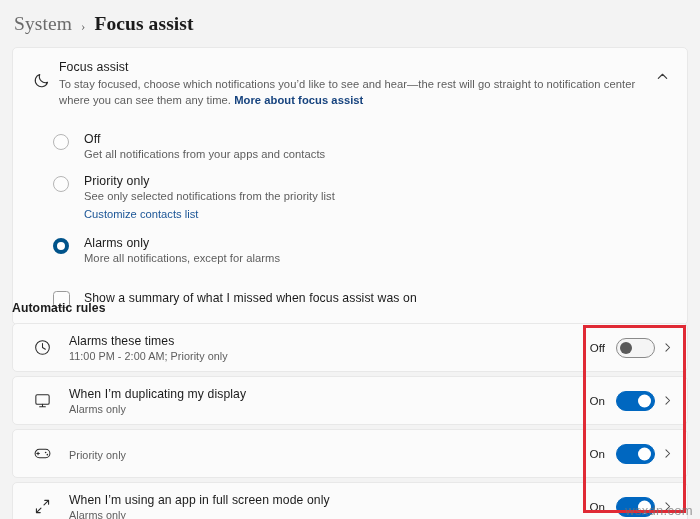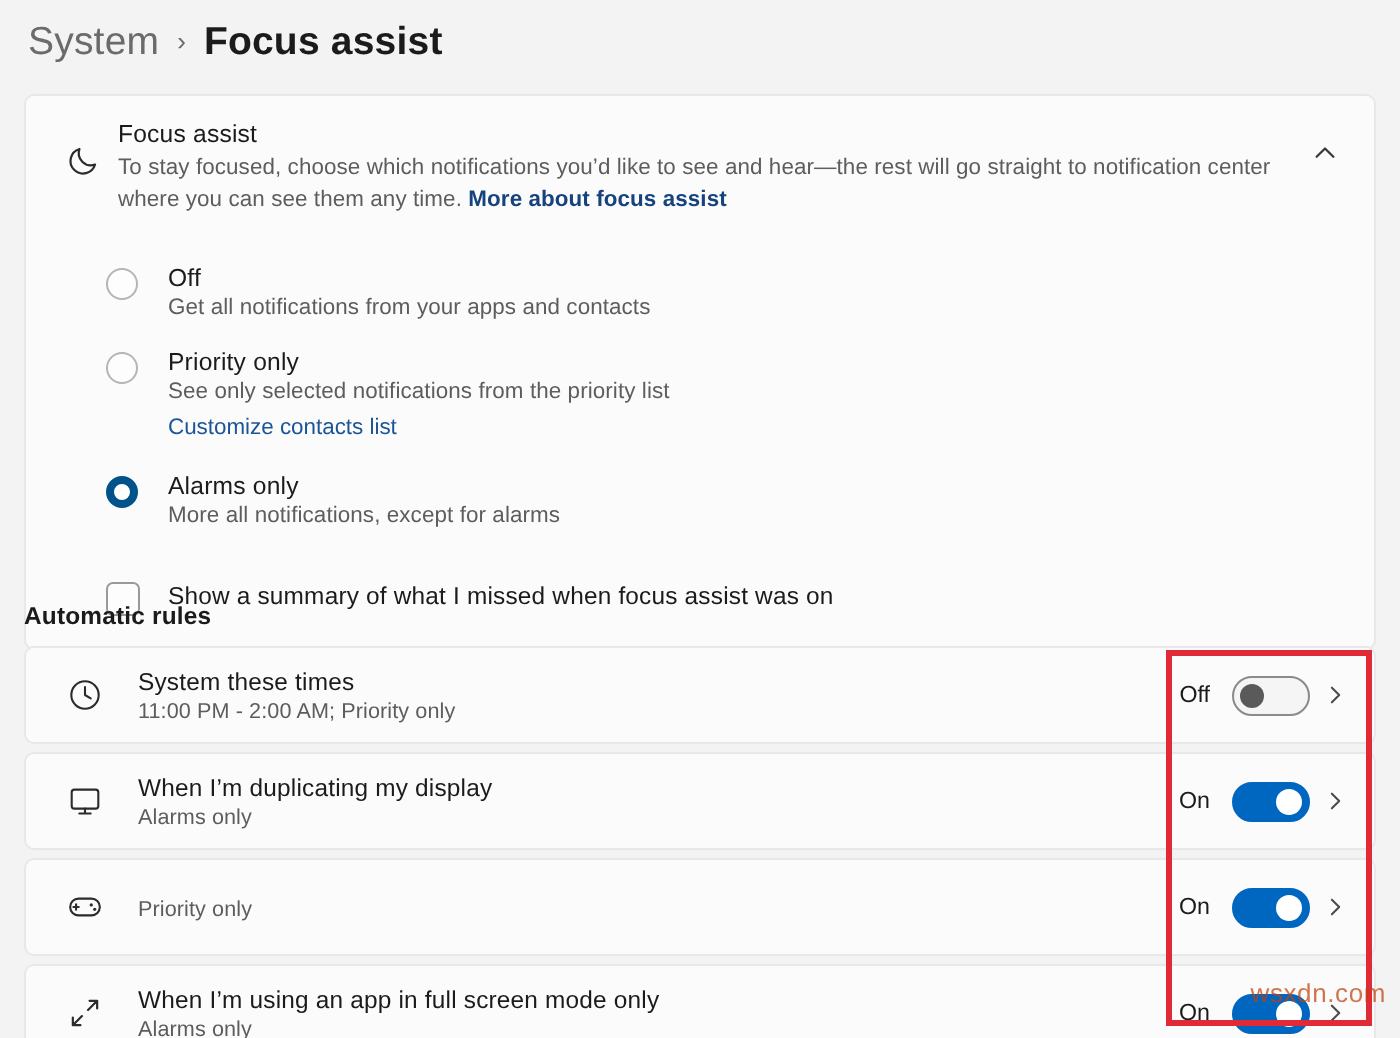--- a/index.html
+++ b/index.html
@@ -13,25 +13,26 @@
     font-family: "Liberation Sans", sans-serif;
     color: #1b1b1b;
     overflow: hidden;
     position: relative;
     -webkit-font-smoothing: antialiased;
   }
 
   
   .breadcrumb {
     display: flex;
-    align-items: flex-start;
+    align-items: center;
     gap: 9px;
     padding: 10px 0 0 14px;
     height: 38px;
     box-sizing: border-box;
+    font-family: Liberation Serif, serif;
   }
   .crumb-parent {
     font-size: 19.5px;
     color: #6b6b6b;
     letter-spacing: 0.1px;
   }
   .crumb-sep {
     font-size: 13px;
     color: #6b6b6b;
     padding-top: 3px;
@@ -280,23 +281,23 @@
     height: 188px;
     border: 3px solid #e02a35;
     box-sizing: border-box;
     pointer-events: none;
   }
 
   
   .watermark {
     position: absolute;
     right: 7px;
-    bottom: 15px;
+    bottom: 1px;
     font-size: 13px;
-    color: #c2410c;
+    color: #737373;
     opacity: 0.72;
     letter-spacing: 0.3px;
     pointer-events: none;
   }
 </style>
 </head>
 <body>
 
 <div class="breadcrumb">
   <span class="crumb-parent">System</span>
@@ -364,21 +365,21 @@
 <div class="rules">
 
   <div class="rule-row">
     <div class="rule-icon">
       <svg width="19" height="19" viewBox="0 0 20 20" fill="none" stroke="#2b2b2b" stroke-width="1.1">
         <circle cx="10" cy="10" r="7.2"></circle>
         <path d="M10 5.8V10l3 1.8" stroke-linecap="round" stroke-linejoin="round"></path>
       </svg>
     </div>
     <div class="rule-text">
-      <div class="rule-title">System these times</div>
+      <div class="rule-title">Alarms these times</div>
       <div class="rule-sub">11:00 PM - 2:00 AM; Priority only</div>
     </div>
     <div class="rule-state">Off</div>
     <div class="toggle off">
       <div class="knob"></div>
     </div>
     <div class="rule-chevron">
       <svg width="11" height="11" viewBox="0 0 12 12" fill="none" stroke="#4a4a4a" stroke-width="1.1">
         <path d="M4.3 2 8.3 6l-4 4" stroke-linecap="round" stroke-linejoin="round"></path>
       </svg>

